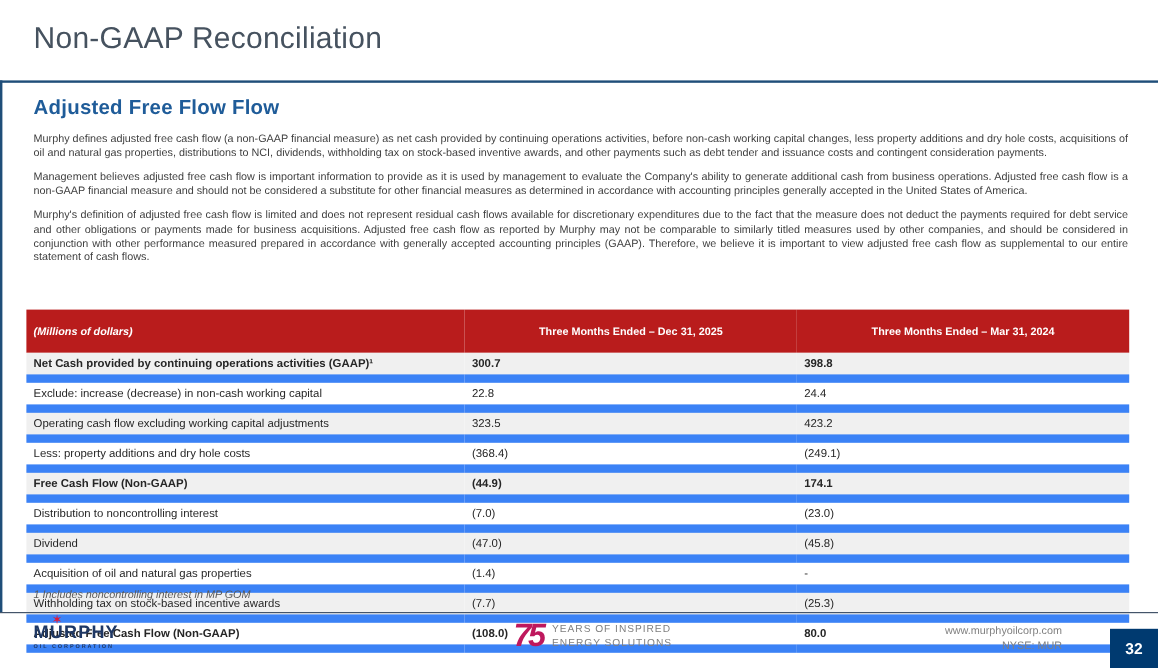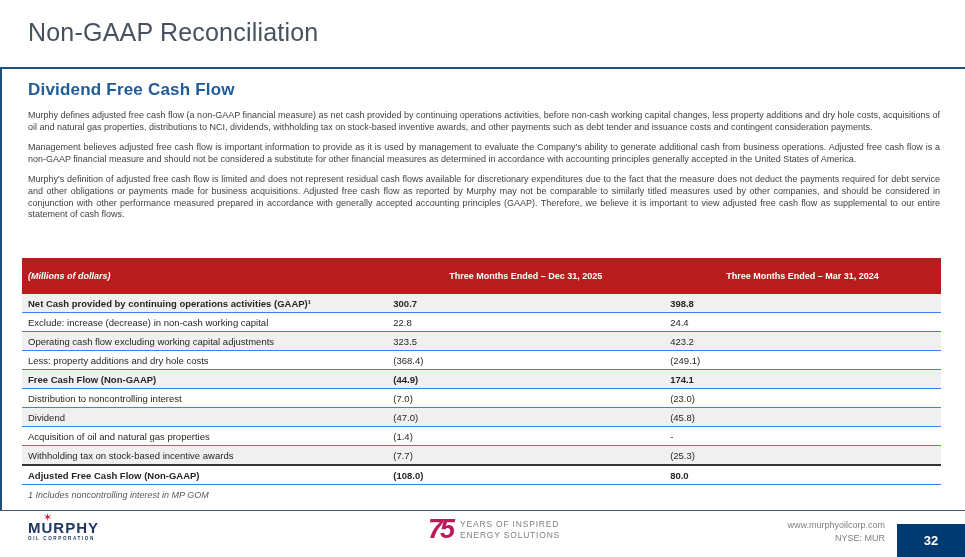--- a/index.html
+++ b/index.html
@@ -24,21 +24,21 @@
     position:absolute;left:22px;top:258px;width:919px;
     border-collapse:collapse;font-size:9.5px;color:#262626;table-layout:fixed;
   }
   .afcf-table th{
     background:#b91c1c;color:#fff;font-weight:bold;font-size:9px;
     height:36px;padding:0 6px;
   }
   .afcf-table th.label{text-align:left;font-style:italic;width:40%;}
   .afcf-table th.value{text-align:center;width:30%;}
   .afcf-table td{
-    border-bottom:1px solid #3b82f6;padding:4px 6px 3px 6px;background:#fff;margin-left:38px;
+    border-bottom:7px solid #3b82f6;padding:4px 6px 3px 6px;background:#fff;margin-left:38px;
   }
   .afcf-table td.value{text-align:left;}
   .afcf-table tr.shaded td{background:#F0F0F0;}
   .afcf-table tr.bold td{font-weight:bold;}
   .afcf-table tr.dark-top td{border-top:2px solid #333;}
   .footnote{
     position:absolute;left:28px;top:490px;margin:0;
     font-size:9px;font-style:italic;color:#595959;
   }
   .footer-rule{position:absolute;left:0;top:510px;width:965px;height:1px;background:#44546A;}
@@ -61,36 +61,36 @@
   .anniv-text{display:flex;flex-direction:column;gap:1px;}
   .anniv-text span{
     font-size:8.5px;color:#7F7F7F;letter-spacing:.8px;line-height:10px;
   }
   .footer-right{
     position:absolute;right:80px;top:8px;text-align:right;
     font-size:9px;color:#808080;line-height:13px;
   }
   .footer-right .site{cursor:pointer;}
   .page-box{
-    position:absolute;right:0;bottom:0;width:68px;height:33px;background:#003A70;
+    position:absolute;right:0;bottom:0;width:40px;height:33px;background:#003A70;
     color:#fff;display:flex;align-items:center;justify-content:center;
     font-size:13px;font-weight:bold;
   }
 </style>
 </head>
 <body>
 
 <div class="slide">
 
   <h1 class="slide-title">Non-GAAP Reconciliation</h1>
   <div class="title-rule"></div>
   <div class="left-rule"></div>
 
   <div class="content">
-    <h2 class="section-heading">Dividend Free Cash Flow</h2>
+    <h2 class="section-heading">Adjusted Free Flow Flow</h2>
     <p class="body-text">Murphy defines adjusted free cash flow (a non-GAAP financial measure) as net cash provided by continuing operations activities, before non-cash working capital changes, less property additions and dry hole costs, acquisitions of oil and natural gas properties, distributions to NCI, dividends, withholding tax on stock-based inventive awards, and other payments such as debt tender and issuance costs and contingent consideration payments.</p>
     <p class="body-text">Management believes adjusted free cash flow is important information to provide as it is used by management to evaluate the Company's ability to generate additional cash from business operations. Adjusted free cash flow is a non-GAAP financial measure and should not be considered a substitute for other financial measures as determined in accordance with accounting principles generally accepted in the United States of America.</p>
     <p class="body-text">Murphy's definition of adjusted free cash flow is limited and does not represent residual cash flows available for discretionary expenditures due to the fact that the measure does not deduct the payments required for debt service and other obligations or payments made for business acquisitions. Adjusted free cash flow as reported by Murphy may not be comparable to similarly titled measures used by other companies, and should be considered in conjunction with other performance measured prepared in accordance with generally accepted accounting principles (GAAP). Therefore, we believe it is important to view adjusted free cash flow as supplemental to our entire statement of cash flows.</p>
   </div>
 
   <table class="afcf-table">
     <thead>
       <tr>
         <th class="label">(Millions of dollars)</th>
         <th class="value">Three Months Ended – Dec 31, 2025</th>

